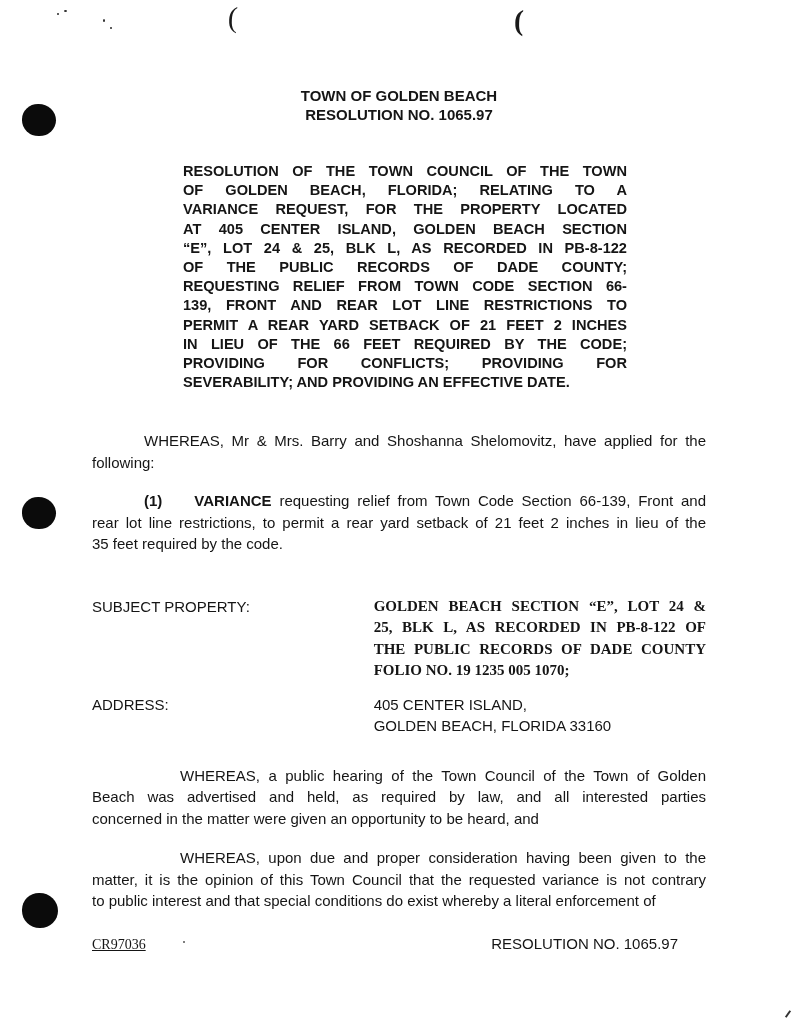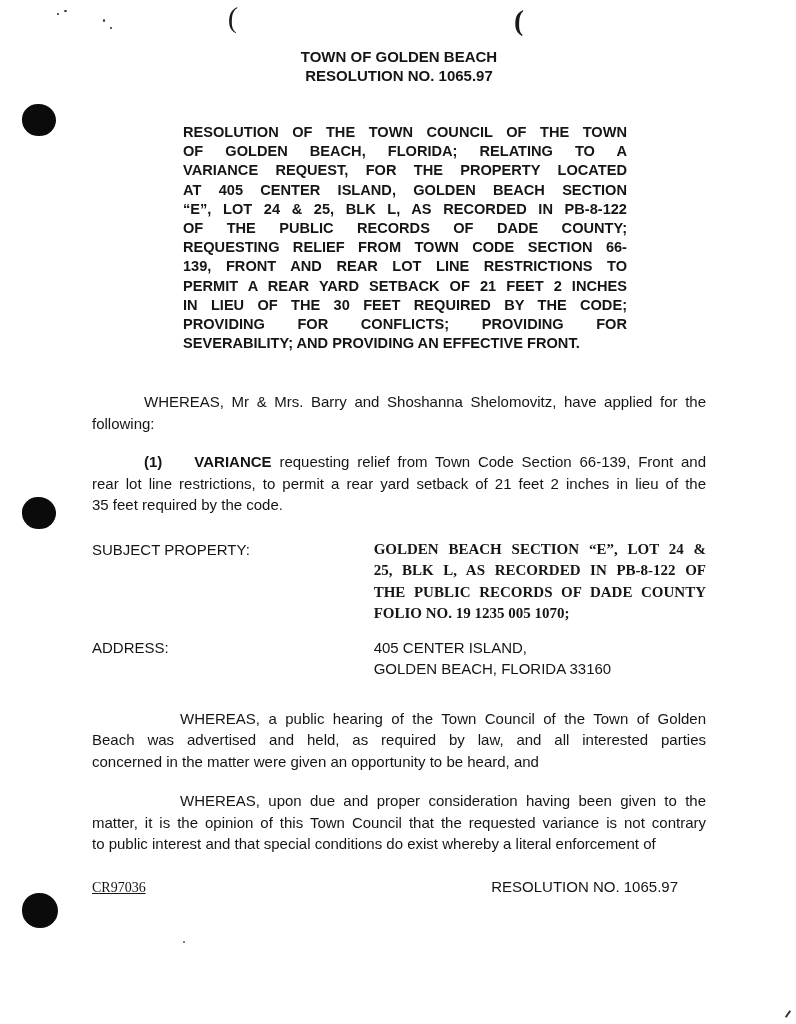--- a/index.html
+++ b/index.html
@@ -5,21 +5,21 @@
   html,body { margin:0; padding:0; background:#e8e8e8; }
   .page {
     position:relative; width:796px; height:1024px; margin:0 auto;
     background:#ffffff; overflow:hidden;
     font-family:"Liberation Sans","DejaVu Sans",sans-serif;
     color:#151515;
   }
   .content { position:absolute; left:92px; top:0; width:614px; }
 
   
-  .doc-header { margin-top:47px; text-align:center; font-weight:bold; font-size:15px; line-height:19px; }
+  .doc-header { margin-top:86px; text-align:center; font-weight:bold; font-size:15px; line-height:19px; }
 
   
   .title-block { margin:38px 0 0 91px; width:444px; font-weight:bold; font-size:14.6px; line-height:19.2px; }
 
   
   .jline { text-align:justify; text-align-last:justify; }
   .jlines .jline:last-child { text-align-last:left; }
   .pline { text-align:left; }
 
   .body-text { font-size:15px; line-height:21.5px; }
@@ -27,21 +27,21 @@
 
   .para-applied { margin-top:38px; }
 
   .variance { margin-top:17px; }
   .v-ind { display:inline-block; width:52px; }
   .v-gap { display:inline-block; width:32px; }
   .v-line1 { text-align:justify; text-align-last:justify; }
   .bold { font-weight:bold; }
 
   .info-row { display:flex; font-size:15px; line-height:21.5px; }
-  .subject-row { margin-top:23px; }
+  .subject-row { margin-top:41px; }
   .address-row { margin-top:12px; }
   .info-label { width:283px; }
   .info-value { width:334px; }
   .subject-value { font-weight:bold; font-size:15px;font-family:Liberation Serif, serif; }
 
   .para-hearing { margin-top:28px; }
   .para-consideration { margin-top:18px; }
   .p3-indent .jline:first-child { text-indent:88px; }
 
   .doc-footer { margin-top:23px; display:flex; justify-content:space-between; align-items:baseline; padding-right:28px; }
@@ -93,23 +93,23 @@
     <div class="title-block jlines">
         <div class="jline">RESOLUTION OF THE TOWN COUNCIL OF THE TOWN</div>
         <div class="jline">OF GOLDEN BEACH, FLORIDA; RELATING TO A</div>
         <div class="jline">VARIANCE REQUEST, FOR THE PROPERTY LOCATED</div>
         <div class="jline">AT 405 CENTER ISLAND, GOLDEN BEACH SECTION</div>
         <div class="jline">“E”, LOT 24 &amp; 25, BLK L, AS RECORDED IN PB-8-122</div>
         <div class="jline">OF THE PUBLIC RECORDS OF DADE COUNTY;</div>
         <div class="jline">REQUESTING RELIEF FROM TOWN CODE SECTION 66-</div>
         <div class="jline">139, FRONT AND REAR LOT LINE RESTRICTIONS TO</div>
         <div class="jline">PERMIT A REAR YARD SETBACK OF 21 FEET 2 INCHES</div>
-        <div class="jline">IN LIEU OF THE 30 FEET REQUIRED BY THE CODE;</div>
+        <div class="jline">IN LIEU OF THE 66 FEET REQUIRED BY THE CODE;</div>
         <div class="jline">PROVIDING FOR CONFLICTS; PROVIDING FOR</div>
-        <div class="jline">SEVERABILITY; AND PROVIDING AN EFFECTIVE FRONT.</div>
+        <div class="jline">SEVERABILITY; AND PROVIDING AN EFFECTIVE DATE.</div>
       </div>
 
     <div class="body-text para-applied jlines indent-52">
         <div class="jline">WHEREAS, Mr &amp; Mrs. Barry and Shoshanna Shelomovitz, have applied for the</div>
         <div class="jline">following:</div>
       </div>
 
     <div class="body-text variance">
       <div class="v-line1"><span class="v-ind"></span><span class="bold">(1)</span><span class="v-gap"></span><span class="bold">VARIANCE</span> <span>requesting relief from Town Code Section 66-139, Front and</span></div>
       <div class="jlines">

